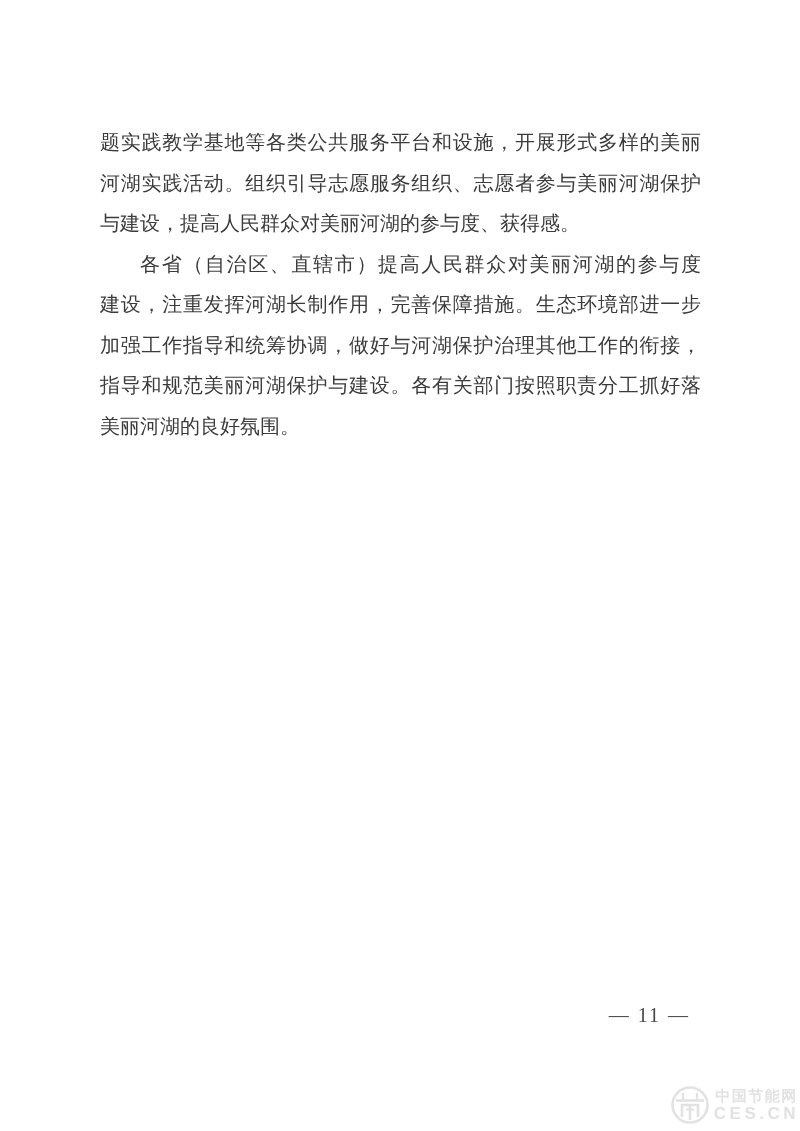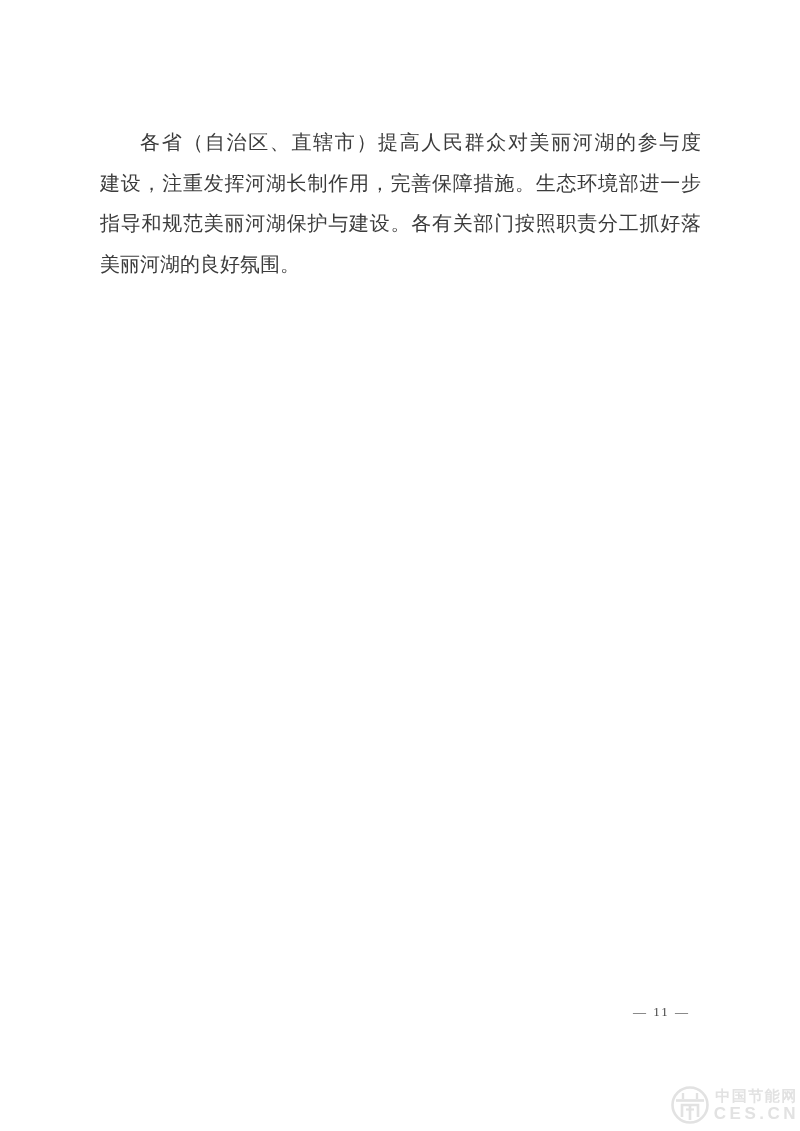--- a/index.html
+++ b/index.html
@@ -33,21 +33,21 @@
     text-align-last: left;
   }
   .line.indent {
     text-indent: 2em;
   }
   .page-number {
     position: absolute;
     top: 1004px;
     right: 110px;
     color: #474747;
-    font-size: 13px;
+    font-size: 20px;
     letter-spacing: 2px;
     white-space: nowrap;
   }
   .watermark {
     position: absolute;
     top: 1084px;
     right: 1px;
     display: flex;
     align-items: center;
     gap: 3px;
@@ -72,24 +72,30 @@
     white-space: nowrap;
   }
 </style>
 </head>
 <body>
 
 <div class="page">
 
   <div class="textblock">
 
+    <div class="para">
+      <div class="line">题实践教学基地等各类公共服务平台和设施，开展形式多样的美丽</div>
+      <div class="line">河湖实践活动。组织引导志愿服务组织、志愿者参与美丽河湖保护</div>
+      <div class="line last">与建设，提高人民群众对美丽河湖的参与度、获得感。</div>
+    </div>
 
     <div class="para">
       <div class="line indent">各省（自治区、直辖市）提高人民群众对美丽河湖的参与度</div>
       <div class="line">建设，注重发挥河湖长制作用，完善保障措施。生态环境部进一步</div>
+      <div class="line">加强工作指导和统筹协调，做好与河湖保护治理其他工作的衔接，</div>
       <div class="line">指导和规范美丽河湖保护与建设。各有关部门按照职责分工抓好落</div>
       <div class="line last">美丽河湖的良好氛围。</div>
     </div>
 
   </div>
 
   <div class="page-number">— 11 —</div>
 
   <div class="watermark">
     <svg class="wm-logo" width="42" height="42" viewBox="0 0 42 42">

